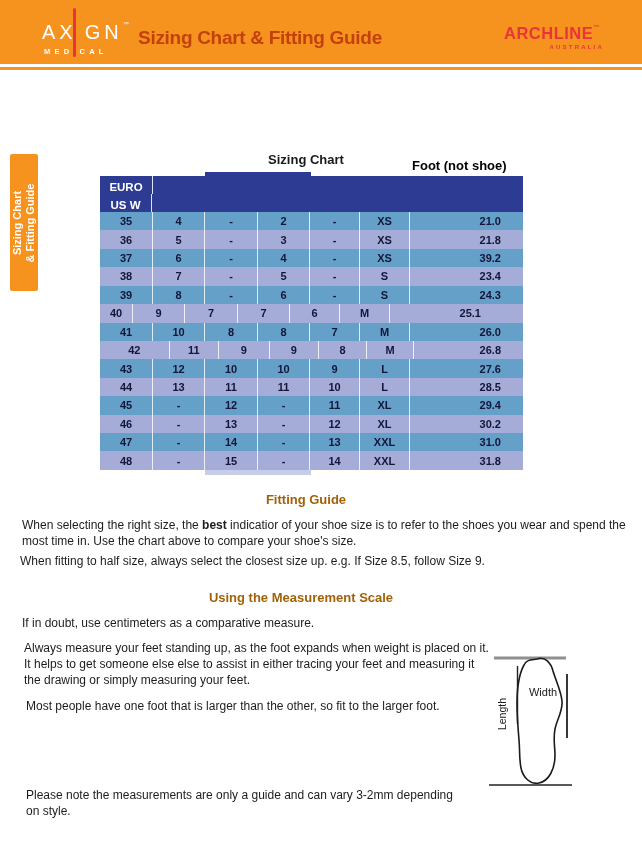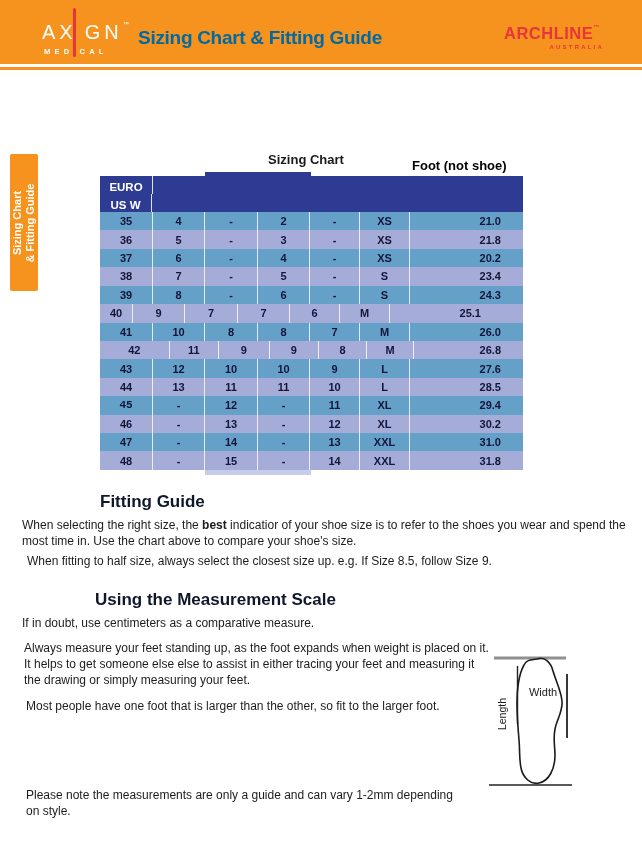--- a/index.html
+++ b/index.html
@@ -10,21 +10,21 @@
   .topbar{position:absolute;left:0;top:0;width:642px;height:64px;background:var(--orange,#F6921E);}
   .topbar-rule{position:absolute;left:0;top:67px;width:642px;height:3px;background:var(--orange,#F6921E);}
 
   .axign{position:absolute;left:42px;top:21px;color:#fff;}
   .axign-line1{font-size:20px;letter-spacing:4px;white-space:nowrap;}
   .axign-gap{display:inline-block;width:8px;}
   .axign-tm{font-size:6px;vertical-align:top;letter-spacing:0;}
   .axign-sub{font-size:7.5px;font-weight:bold;letter-spacing:4.2px;margin-top:3px;margin-left:2px;white-space:nowrap;}
   .needle{position:absolute;left:73px;top:8px;width:2.5px;height:49px;background:var(--brand_red,#E8353B);border-radius:2px;}
 
-  .main-title{position:absolute;left:110px;top:27px;width:300px;text-align:center;color:#0369a1;
+  .main-title{position:absolute;left:110px;top:27px;width:300px;text-align:center;color:#c2410c;
               font-size:19px;font-weight:bold;letter-spacing:-0.3px;white-space:nowrap;}
 
   .archline{position:absolute;left:504px;top:24px;color:var(--brand_red,#E8353B);width:100px;}
   .archline-name{font-size:16.5px;font-weight:bold;letter-spacing:0.5px;white-space:nowrap;}
   .archline-tm{font-size:6px;vertical-align:top;}
   .archline-sub{font-size:6px;font-weight:bold;letter-spacing:2.2px;text-align:right;margin-top:1px;}
 
   
   .tab{position:absolute;left:10px;top:154px;width:28px;height:137px;background:var(--orange,#F6921E);border-radius:2px;}
   .tab-inner{position:absolute;left:50%;top:50%;transform:translate(-50%,-50%) rotate(-90deg);
@@ -45,26 +45,26 @@
   .tr{display:flex;flex:1;}
   .tr.blue{background:var(--row_blue,#65A0C9);}
   .tr.lav{background:var(--row_lavender,#A4ACD7);}
   .td{box-sizing:border-box;font-weight:bold;font-size:11px;color:#15153a;
       display:flex;align-items:center;justify-content:center;border-right:1px solid rgba(255,255,255,0.8);}
   .td.len{justify-content:flex-end;padding-right:22px;border-right:none;text-align:right;}
   .cap-top{position:absolute;left:105px;top:-4px;width:106px;height:4px;background:var(--navy,#2E3B92);}
   .cap-bottom{position:absolute;left:105px;top:294px;width:106px;height:5px;background:var(--cap_lavender,#C7CDE9);}
 
   
-  .sec-title{position:absolute;text-align:left;font-size:17px;font-weight:bold;color:#0f172a;}
+  .sec-title{position:absolute;text-align:center;font-size:13px;font-weight:bold;color:#a16207;}
   #fg-title{left:100px;top:492px;width:412px;}
   #ms-title{left:95px;top:590px;width:412px;}
   .para{position:absolute;font-size:12px;line-height:16px;color:#1c1c1c;}
   #p1{left:22px;top:517px;width:606px;}
-  #p2{left:27px;top:553px;width:606px;}
+  #p2{left:20px;top:553px;width:606px;}
   #mp1{left:22px;top:615px;width:500px;}
   #mp2{left:24px;top:640px;width:465px;}
   #mp3{left:26px;top:698px;width:500px;}
   #mp4{left:26px;top:761px;width:500px;}
   #mp5{left:26px;top:787px;width:430px;}
   .bold{font-weight:bold;}
 
   
   .diagram{position:absolute;left:488px;top:646px;width:154px;height:152px;}
   .diagram svg{position:absolute;left:0;top:0;}
@@ -150,21 +150,21 @@
           <div class="td" style="width: 50px;">XS</div>
           <div class="td len" style="width: 113px;">21.8</div>
         </div>
         <div class="tr blue">
           <div class="td" style="width: 53px;">37</div>
           <div class="td" style="width: 52px;">6</div>
           <div class="td" style="width: 53px;">-</div>
           <div class="td" style="width: 52px;">4</div>
           <div class="td" style="width: 50px;">-</div>
           <div class="td" style="width: 50px;">XS</div>
-          <div class="td len" style="width: 113px;">20.2</div>
+          <div class="td len" style="width: 113px;">39.2</div>
         </div>
         <div class="tr lav">
           <div class="td" style="width: 53px;">38</div>
           <div class="td" style="width: 52px;">7</div>
           <div class="td" style="width: 53px;">-</div>
           <div class="td" style="width: 52px;">5</div>
           <div class="td" style="width: 50px;">-</div>
           <div class="td" style="width: 50px;">S</div>
           <div class="td len" style="width: 113px;">23.4</div>
         </div>
@@ -216,21 +216,21 @@
         <div class="tr lav">
           <div class="td" style="width: 53px;">44</div>
           <div class="td" style="width: 52px;">13</div>
           <div class="td" style="width: 53px;">11</div>
           <div class="td" style="width: 52px;">11</div>
           <div class="td" style="width: 50px;">10</div>
           <div class="td" style="width: 50px;">L</div>
           <div class="td len" style="width: 113px;">28.5</div>
         </div>
         <div class="tr blue">
-          <div class="td" style="width: 53px; font-family: Liberation Mono, monospace;">45</div>
+          <div class="td" style="width: 53px;">45</div>
           <div class="td" style="width: 52px;">-</div>
           <div class="td" style="width: 53px;">12</div>
           <div class="td" style="width: 52px;">-</div>
           <div class="td" style="width: 50px;">11</div>
           <div class="td" style="width: 50px;">XL</div>
           <div class="td len" style="width: 113px;">29.4</div>
         </div>
         <div class="tr lav">
           <div class="td" style="width: 53px;">46</div>
           <div class="td" style="width: 52px;">-</div>
@@ -263,21 +263,21 @@
   </div>
 
   <div class="sec-title" id="fg-title">Fitting Guide</div>
   <div class="para" id="p1"><span>When selecting the right size, the </span><span class="bold">best</span><span> indicatior of your shoe size is to refer to the shoes you wear and spend the most time in. Use the chart above to compare your shoe's size.</span></div>
   <div class="para" id="p2">When fitting to half size, always select the closest size up. e.g. If Size 8.5, follow Size 9.</div>
 
   <div class="sec-title" id="ms-title">Using the Measurement Scale</div>
   <div class="para" id="mp2">Always measure your feet standing up, as the foot expands when weight is placed on it. It helps to get someone else else to assist in either tracing your feet and measuring it the drawing or simply measuring your feet.</div>
   <div class="para" id="mp1">If in doubt, use centimeters as a comparative measure.</div>
   <div class="para" id="mp3">Most people have one foot that is larger than the other, so fit to the larger foot.</div>
-  <div class="para" id="mp5">Please note the measurements are only a guide and can vary 1-2mm depending on style.</div>
+  <div class="para" id="mp5">Please note the measurements are only a guide and can vary 3-2mm depending on style.</div>
 
   <div class="diagram">
     <svg width="154" height="152" viewBox="0 0 154 152">
       <line x1="6" y1="12" x2="78" y2="12" stroke="#909090" stroke-width="3"></line>
       <line x1="1" y1="139" x2="84" y2="139" stroke="#222222" stroke-width="1.5"></line>
       <line x1="29.5" y1="20" x2="29.5" y2="78" stroke="#222222" stroke-width="1.4"></line>
       <line x1="79" y1="28" x2="79" y2="92" stroke="#222222" stroke-width="1.8"></line>
       <path d="M 49,13 C 57,10 63,17 65,25 C 68,35 73,45 74,55 C 75,65 69,73 67,83 C 65,93 67,101 67,109 C 67,123 61,135 51,137 C 43,139 35,132 33,122 C 31,112 32,104 31,94 C 30,82 29,70 29,58 C 29,44 31,28 36,19 C 39,13 44,14 49,13 Z" fill="none" stroke="#1b1b1b" stroke-width="1.6"></path>
     </svg>
     <div class="w-label">Width</div>

